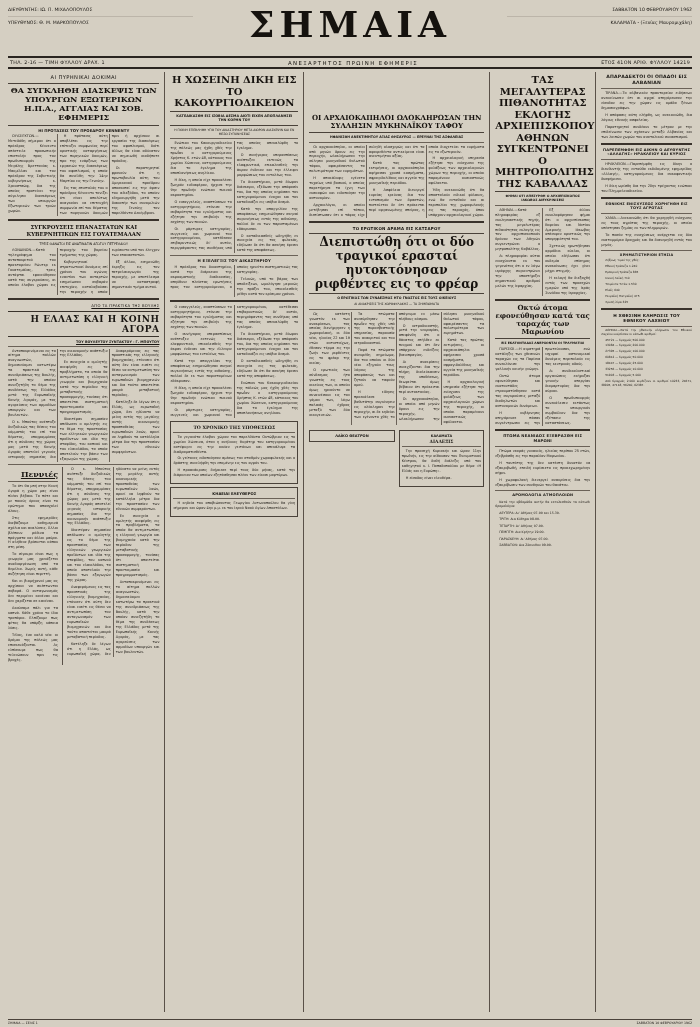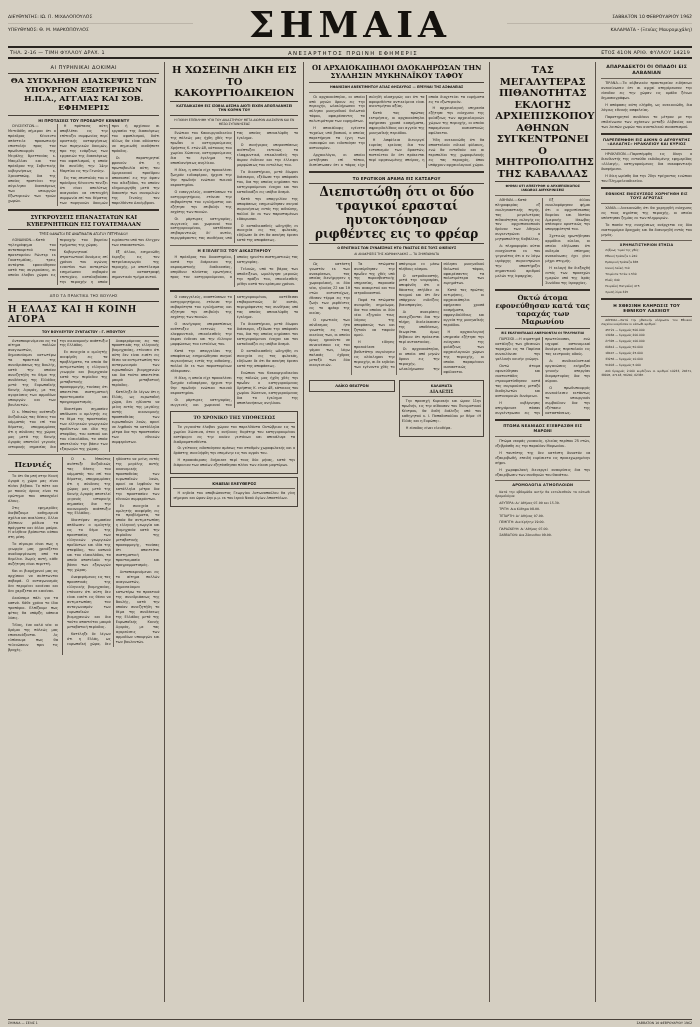--- a/index.html
+++ b/index.html
@@ -12,23 +12,23 @@
   }
   .page{
     width:700px;height:1027px;
     position:relative;
     background:#d5cfc2;
     box-sizing:border-box;
     padding:6px 8px 4px 8px;
   }
   
   .masthead{
-    display:flex;align-items:center;justify-content:space-between;
+    display:flex;align-items:flex-start;justify-content:space-between;
     border-bottom:2px solid #2a2520;
-    padding-bottom:4px;
+    padding-bottom:14px;
   }
   .mast-left,.mast-right{
     width:185px;font-size:4.6px;line-height:1.9;
   }
   .mast-left div,.mast-right div{white-space:nowrap;}
   .mast-right{text-align:right;}
   .mast-left .ln,.mast-right .ln{
     border-bottom:1px solid #58504733;
     padding-bottom:1px;margin-bottom:2px;
   }
@@ -71,38 +71,38 @@
   }
   .body p{margin:0 0 2px 0;text-indent:4px;}
   .col{box-sizing:border-box;}
   
   .grid{
     display:flex;gap:5px;margin-top:3px;
     height:940px;
   }
   .c1{width:160px;}
   .c2{width:135px;}
-  .c3{width:185px;}
+  .c3{width:185px;margin-top:40px;}
   .c4{width:95px;}
   .c5{width:96px;}
   .sepv{width:1px;background:#5a5148;}
-  .center{text-align:center;}
+  .center{text-align:right;text-decoration:underline;}
   .small{font-size:3.2px;line-height:1.4;}
   .tiny{font-size:2.9px;line-height:1.35;}
   .capline{
     text-align:center;font-size:3.9px;font-weight:bold;
     letter-spacing:.2px;line-height:1.3;margin:2px 0;
   }
   .twocol{column-count:2;column-gap:5px;column-rule:1px solid #6b6258;}
   .threecol{column-count:3;column-gap:4px;column-rule:1px solid #6b6258;}
   .fourcol{column-count:4;column-gap:4px;column-rule:1px solid #6b6258;}
   .hr-thick{height:2px;background:#3a332c;margin:3px 0;}
   .hr-thin{height:1px;background:#6b6258;margin:2px 0;}
   .banner{
-    text-align:left;font-family:"DejaVu Serif",serif;font-weight:bold;
+    text-align:right;font-family:"DejaVu Serif",serif;font-weight:bold;
     border-top:1px solid #3a332c;border-bottom:1px solid #3a332c;
     padding:2px 0;margin:3px 0;
   }
   .ad{
     border:1px solid #4a423a;padding:3px 2px;margin:3px 0;text-align:center;
   }
   .footer{
     position:absolute;bottom:2px;left:8px;right:8px;
     font-size:3.2px;display:flex;justify-content:space-between;
     border-top:1px solid #4a423a;padding-top:1px;

